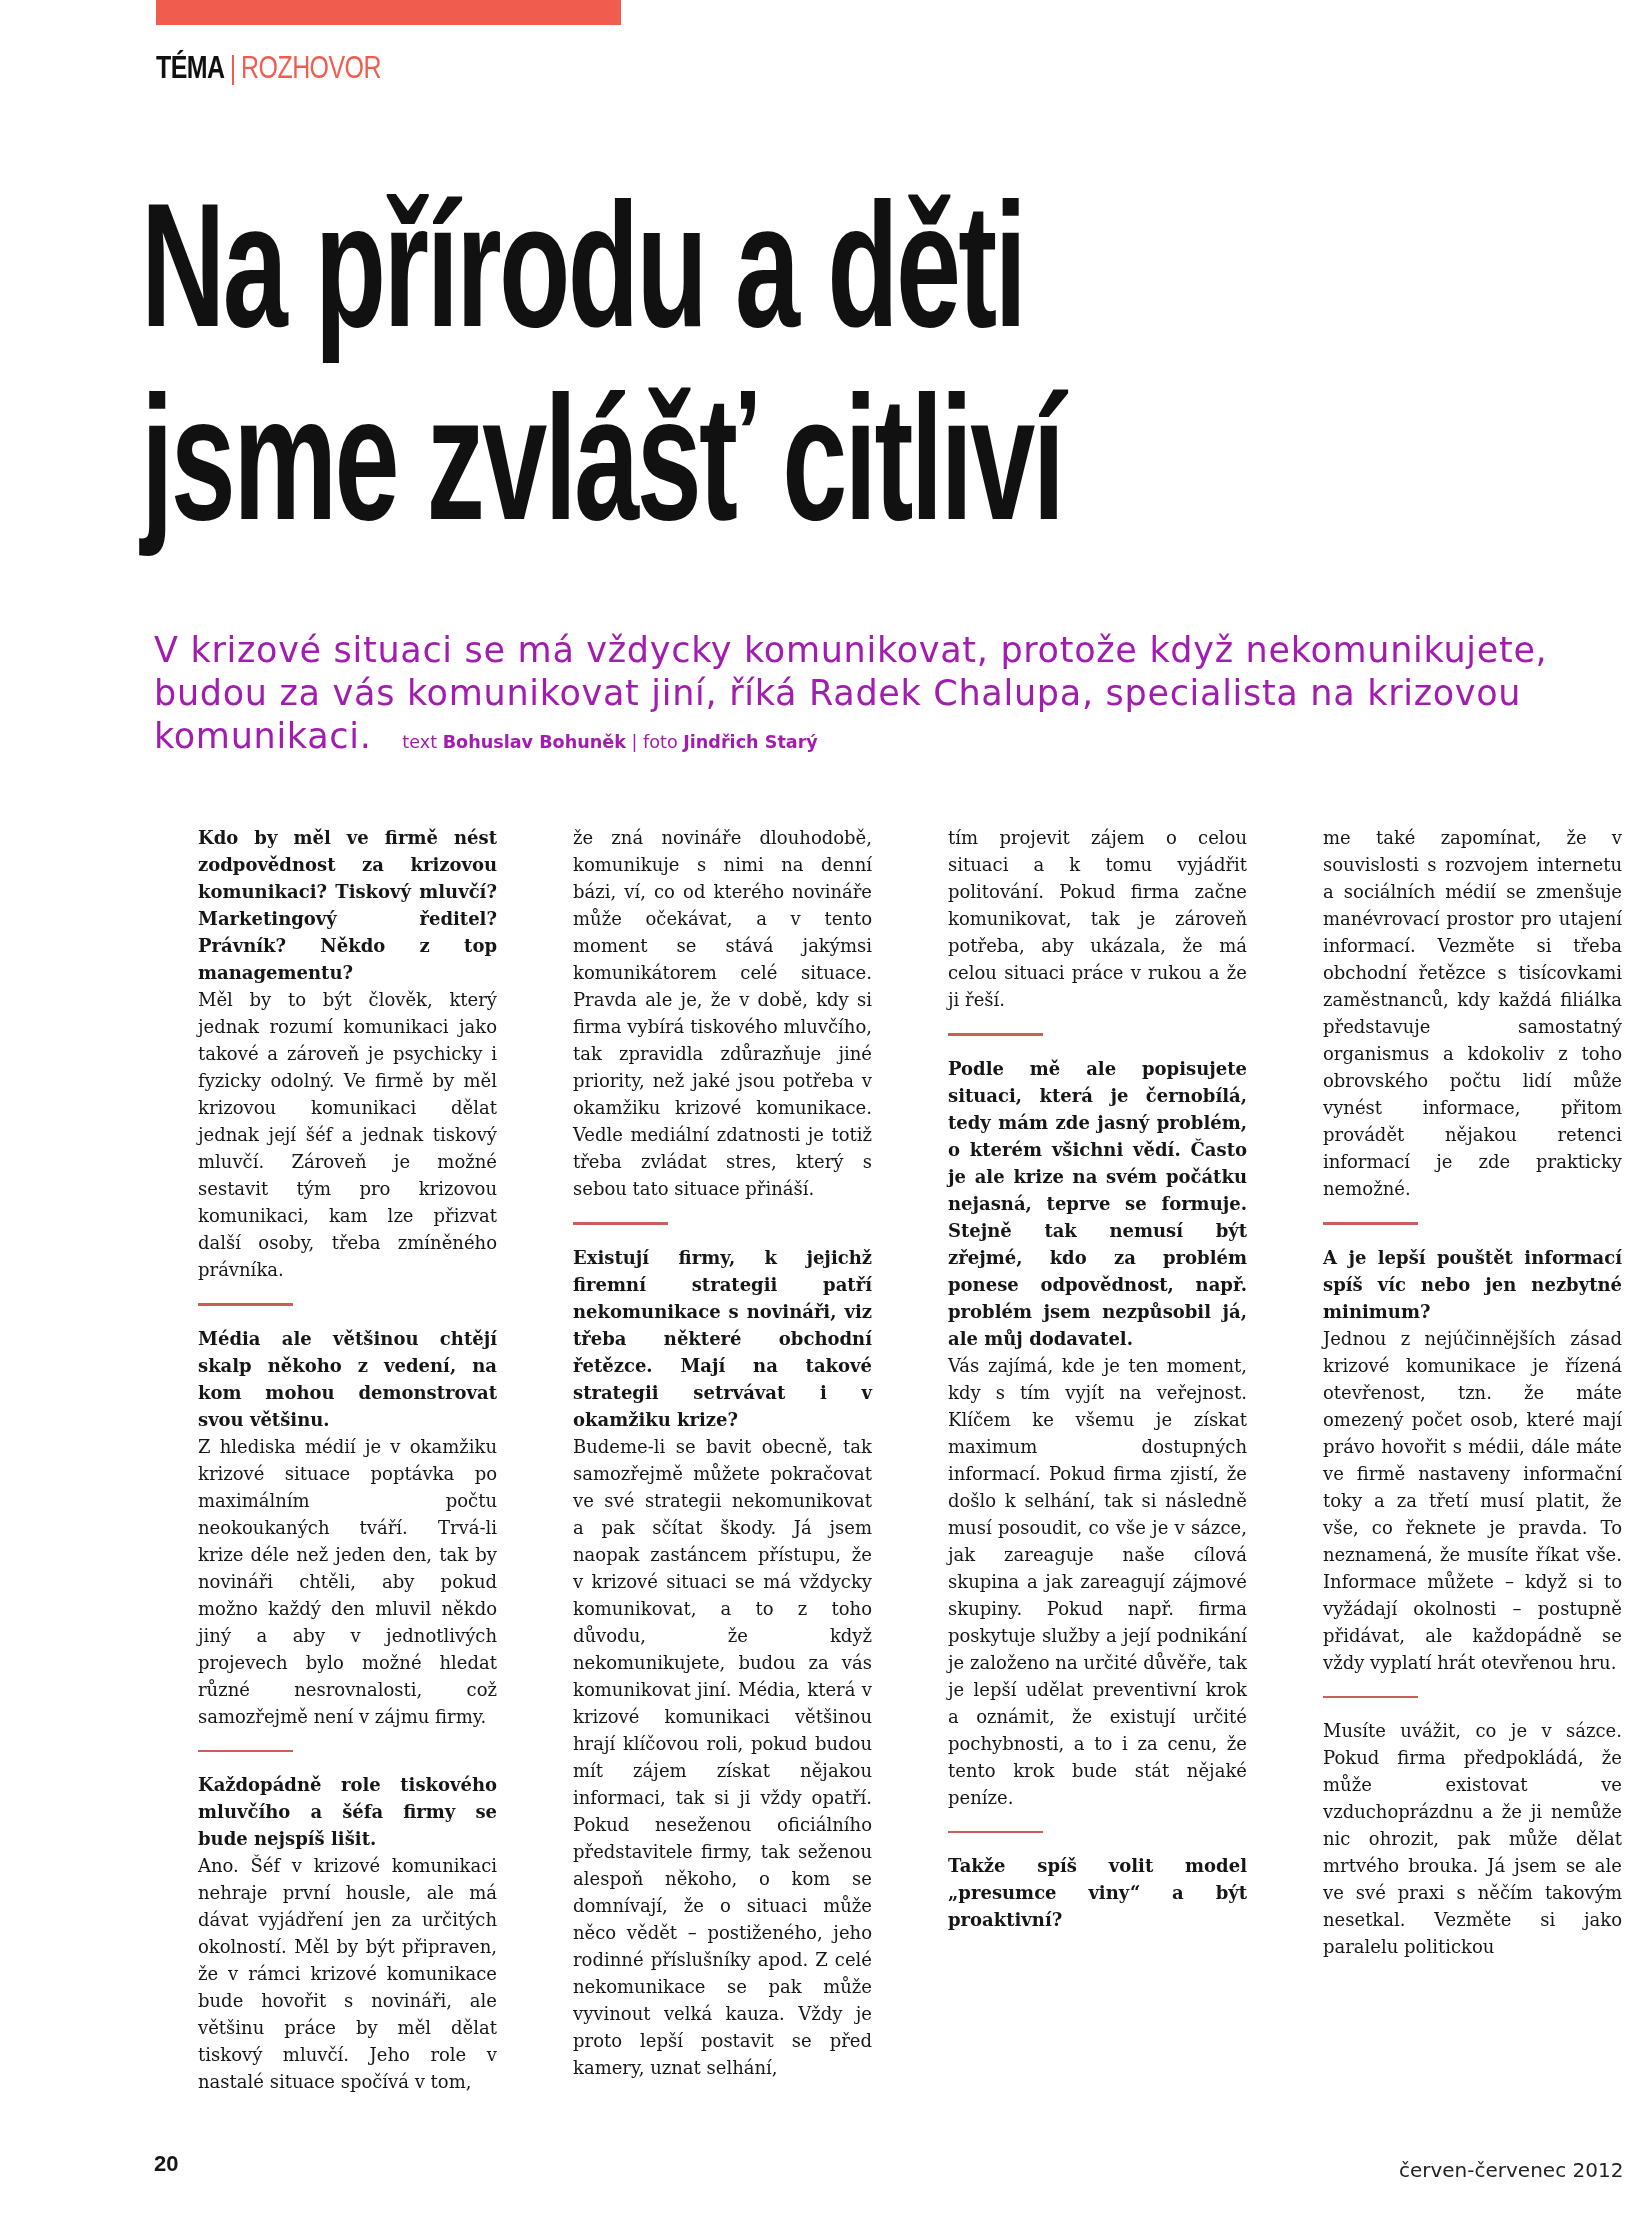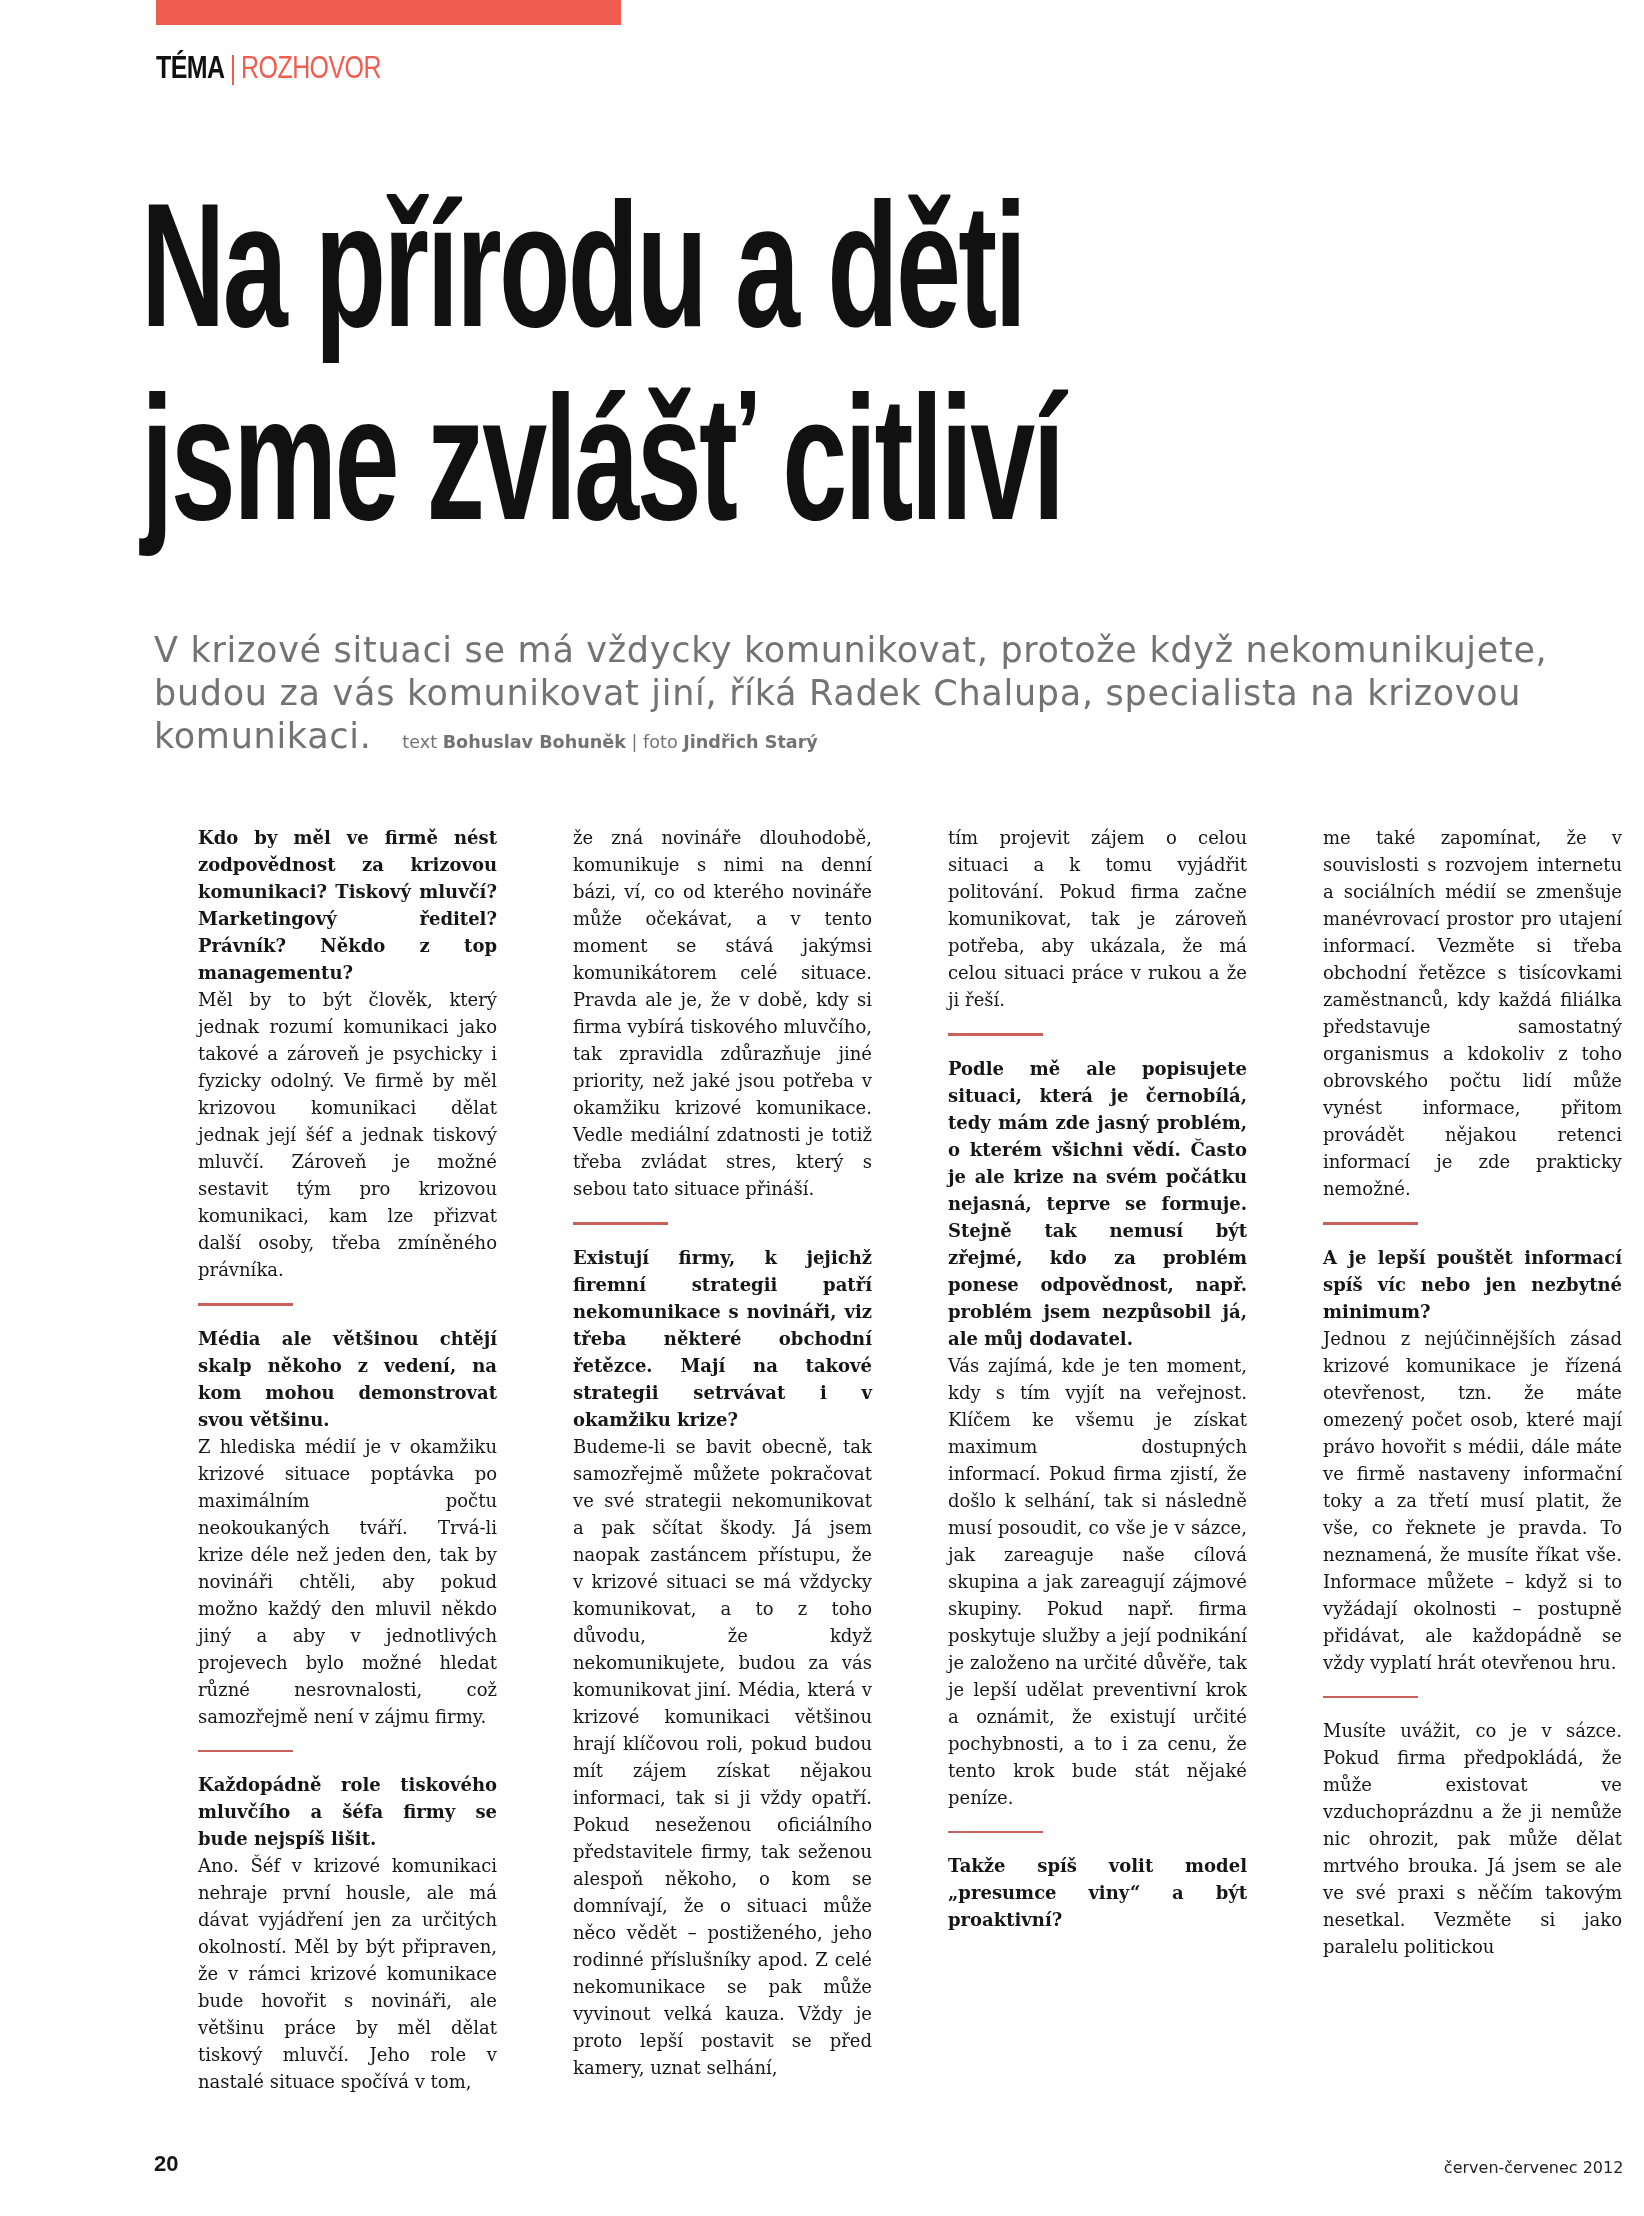--- a/index.html
+++ b/index.html
@@ -3,30 +3,30 @@
 <meta charset="utf-8">
 <style>
   html, body { margin: 0; padding: 0; background: #ffffff; }
   body { width: 1645px; height: 2216px; position: relative; overflow: hidden; color: #161616; }
   .top-bar { position: absolute; left: 156px; top: 0; width: 465px; height: 25px; background: #f05d4f; }
   .section-label { position: absolute; left: 156px; top: 49px; font-family: "Liberation Sans", sans-serif; font-weight: 700; font-size: 32px; letter-spacing: -0.7px; transform: scaleX(0.78); transform-origin: left top; white-space: nowrap; }
   .section-label .kicker { color: #111; }
   .section-label .sep { color: #f05d4f; font-weight: 400; margin: 0 6.8px; }
   .section-label .section { color: #f05d4f; font-weight: 400; }
   .headline { position: absolute; left: 141px; top: 169px; font-family: "Liberation Sans", sans-serif; font-weight: 700; font-size: 177px; line-height: 193px; letter-spacing: -4px; color: #111; transform: scaleX(0.66); transform-origin: left top; white-space: nowrap; margin: 0; }
-  .lead { position: absolute; left: 154px; top: 629px; width: 1488px; font-family: "DejaVu Sans", sans-serif; font-size: 35px; line-height: 43px; color: #737373; margin: 0; letter-spacing: 0.7px; }
+  .lead { position: absolute; left: 154px; top: 629px; width: 1488px; font-family: "DejaVu Sans", sans-serif; font-size: 35px; line-height: 43px; color: #a21caf; margin: 0; letter-spacing: 0.7px; }
   .lead .credits { font-size: 17.6px; letter-spacing: 0; margin-left: 19px; }
   .lead .credits b { font-weight: 700; }
   .columns { position: absolute; left: 154px; top: 824px; width: 1468px; display: grid; grid-template-columns: repeat(4, 1fr); column-gap: 32px; }
   .col { font-family: "DejaVu Serif", serif; font-size: 18px; line-height: 27px; text-align: justify; hyphens: auto; margin-left: 44px; }
   .col p { margin: 0; }
   .col .q { font-weight: 700; }
   .rule { width: 95px; height: 2.7px; background: #c9605a; margin: 20px 0 19px 0; }
   .folio { position: absolute; left: 154px; top: 2151px; font-family: "Liberation Sans", sans-serif; font-weight: 700; font-size: 22px; }
-  .issue { position: absolute; right: 21.6px; top: 2158px; font-family: "DejaVu Sans", sans-serif; font-size: 16px; color: #222; text-align: center; }
+  .issue { position: absolute; right: 21.6px; top: 2158px; font-family: "DejaVu Sans", sans-serif; font-size: 20px; color: #222; text-align: center; }
 </style>
 </head>
 <body>
 
 <div class="top-bar"></div>
 
 <div class="section-label">
   <span class="kicker">TÉMA</span><span class="sep">|</span><span class="section">ROZHOVOR</span>
 </div>
 

